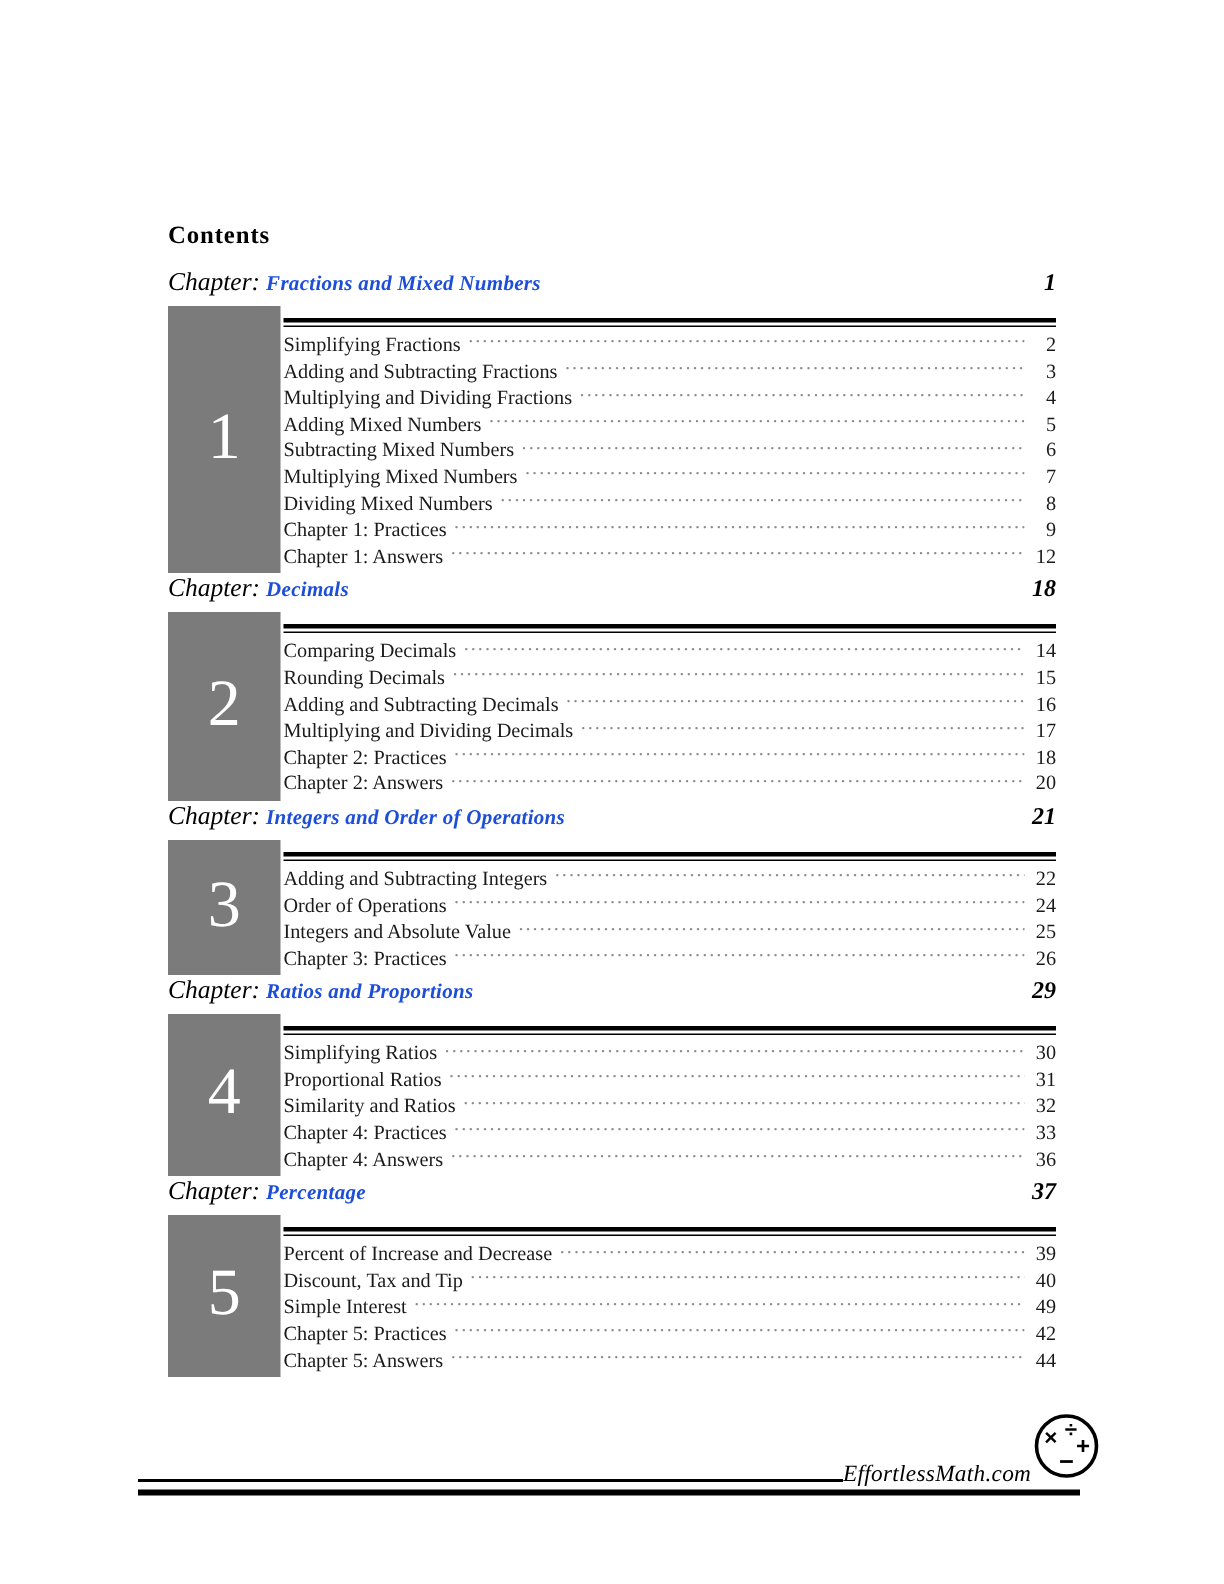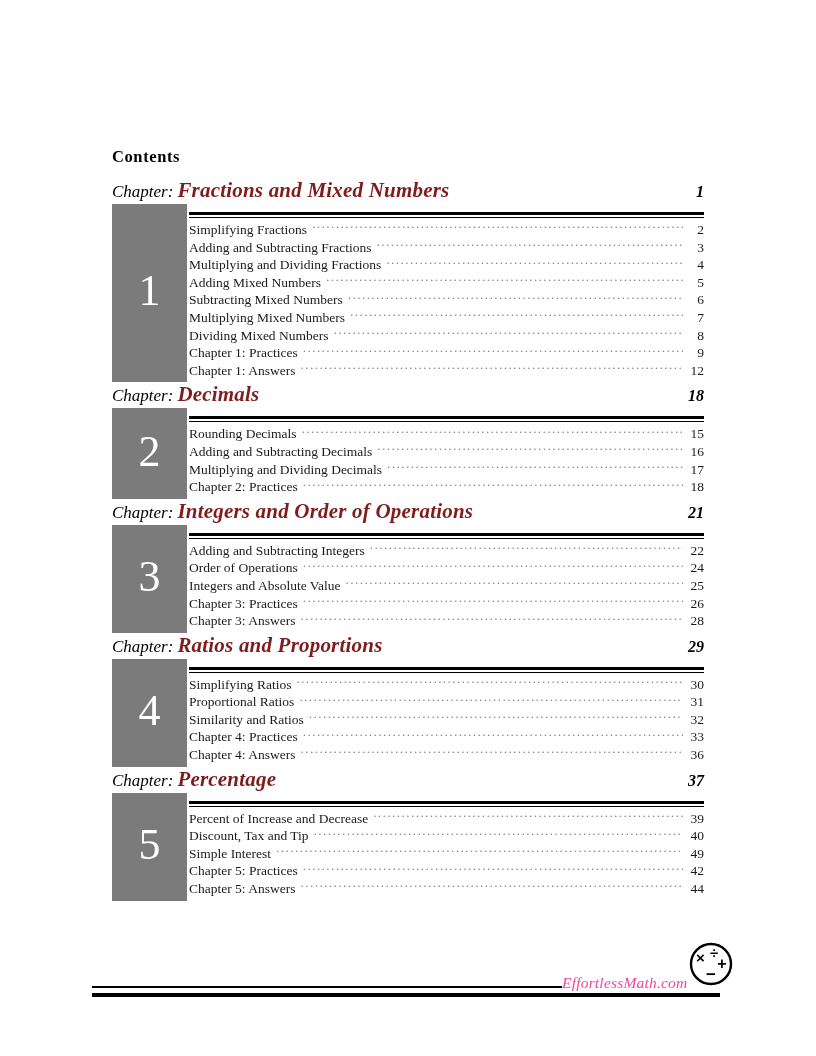--- a/index.html
+++ b/index.html
@@ -60,23 +60,23 @@
   .chapter-label {
     font-family: "Liberation Serif", serif;
     font-size: 17px;
     font-weight: normal;
     color: #000;
     white-space: nowrap;
     padding-right: 4px;
   }
   .chapter-title {
     font-family: "Liberation Serif", serif;
-    font-size: 21px;
+    font-size: 14px;
     font-weight: bold;
-    color: #7f1d1d;
+    color: #1d4ed8;
     white-space: nowrap;
     letter-spacing: 0.2px;
     text-align: center;
   }
   .chapter-header-spacer {
     flex: 1 1 auto;
   }
   .chapter-page {
     font-family: "Liberation Serif", serif;
     font-size: 16px;
@@ -197,21 +197,21 @@
     height: 2px;
     background: #000;
   }
   .footer-brand {
     position: absolute;
     left: 470px;
     top: -4px;
     font-family: "Liberation Serif", serif;
     font-style: italic;
     font-size: 15.5px;
-    color: #ec4899;
+    color: #000000;
     white-space: nowrap;
     letter-spacing: 0.2px;
   }
   .footer-rule-thick {
     position: absolute;
     left: 0;
     top: 15px;
     width: 628px;
     height: 4px;
     background: #000;
@@ -307,38 +307,48 @@
         <div class="chapter-body">
           <div class="chapter-badge">
             <div class="chapter-badge-number">2</div>
           </div>
           <div class="entries-col">
             <div class="double-rule">
               <div class="rule-thick"></div>
               <div class="rule-thin"></div>
             </div>
             <div class="entry">
+              <span class="entry-title">Comparing Decimals</span>
+              <span class="entry-dots"></span>
+              <span class="entry-page">14</span>
+            </div>
+            <div class="entry">
               <span class="entry-title">Rounding Decimals</span>
               <span class="entry-dots"></span>
               <span class="entry-page">15</span>
             </div>
             <div class="entry">
               <span class="entry-title">Adding and Subtracting Decimals</span>
               <span class="entry-dots"></span>
               <span class="entry-page">16</span>
             </div>
             <div class="entry">
               <span class="entry-title">Multiplying and Dividing Decimals</span>
               <span class="entry-dots"></span>
               <span class="entry-page">17</span>
             </div>
             <div class="entry">
               <span class="entry-title">Chapter 2: Practices</span>
               <span class="entry-dots"></span>
               <span class="entry-page">18</span>
+            </div>
+            <div class="entry">
+              <span class="entry-title">Chapter 2: Answers</span>
+              <span class="entry-dots"></span>
+              <span class="entry-page">20</span>
             </div>
           </div>
         </div>
       </div>
       <div class="chapter-block">
         <div class="chapter-header">
           <span class="chapter-label">Chapter:</span>
           <span class="chapter-title">Integers and Order of Operations</span>
           <span class="chapter-header-spacer"></span>
           <span class="chapter-page">21</span>
@@ -364,25 +374,20 @@
             </div>
             <div class="entry">
               <span class="entry-title">Integers and Absolute Value</span>
               <span class="entry-dots"></span>
               <span class="entry-page">25</span>
             </div>
             <div class="entry">
               <span class="entry-title">Chapter 3: Practices</span>
               <span class="entry-dots"></span>
               <span class="entry-page">26</span>
-            </div>
-            <div class="entry">
-              <span class="entry-title">Chapter 3: Answers</span>
-              <span class="entry-dots"></span>
-              <span class="entry-page">28</span>
             </div>
           </div>
         </div>
       </div>
       <div class="chapter-block">
         <div class="chapter-header">
           <span class="chapter-label">Chapter:</span>
           <span class="chapter-title">Ratios and Proportions</span>
           <span class="chapter-header-spacer"></span>
           <span class="chapter-page">29</span>

